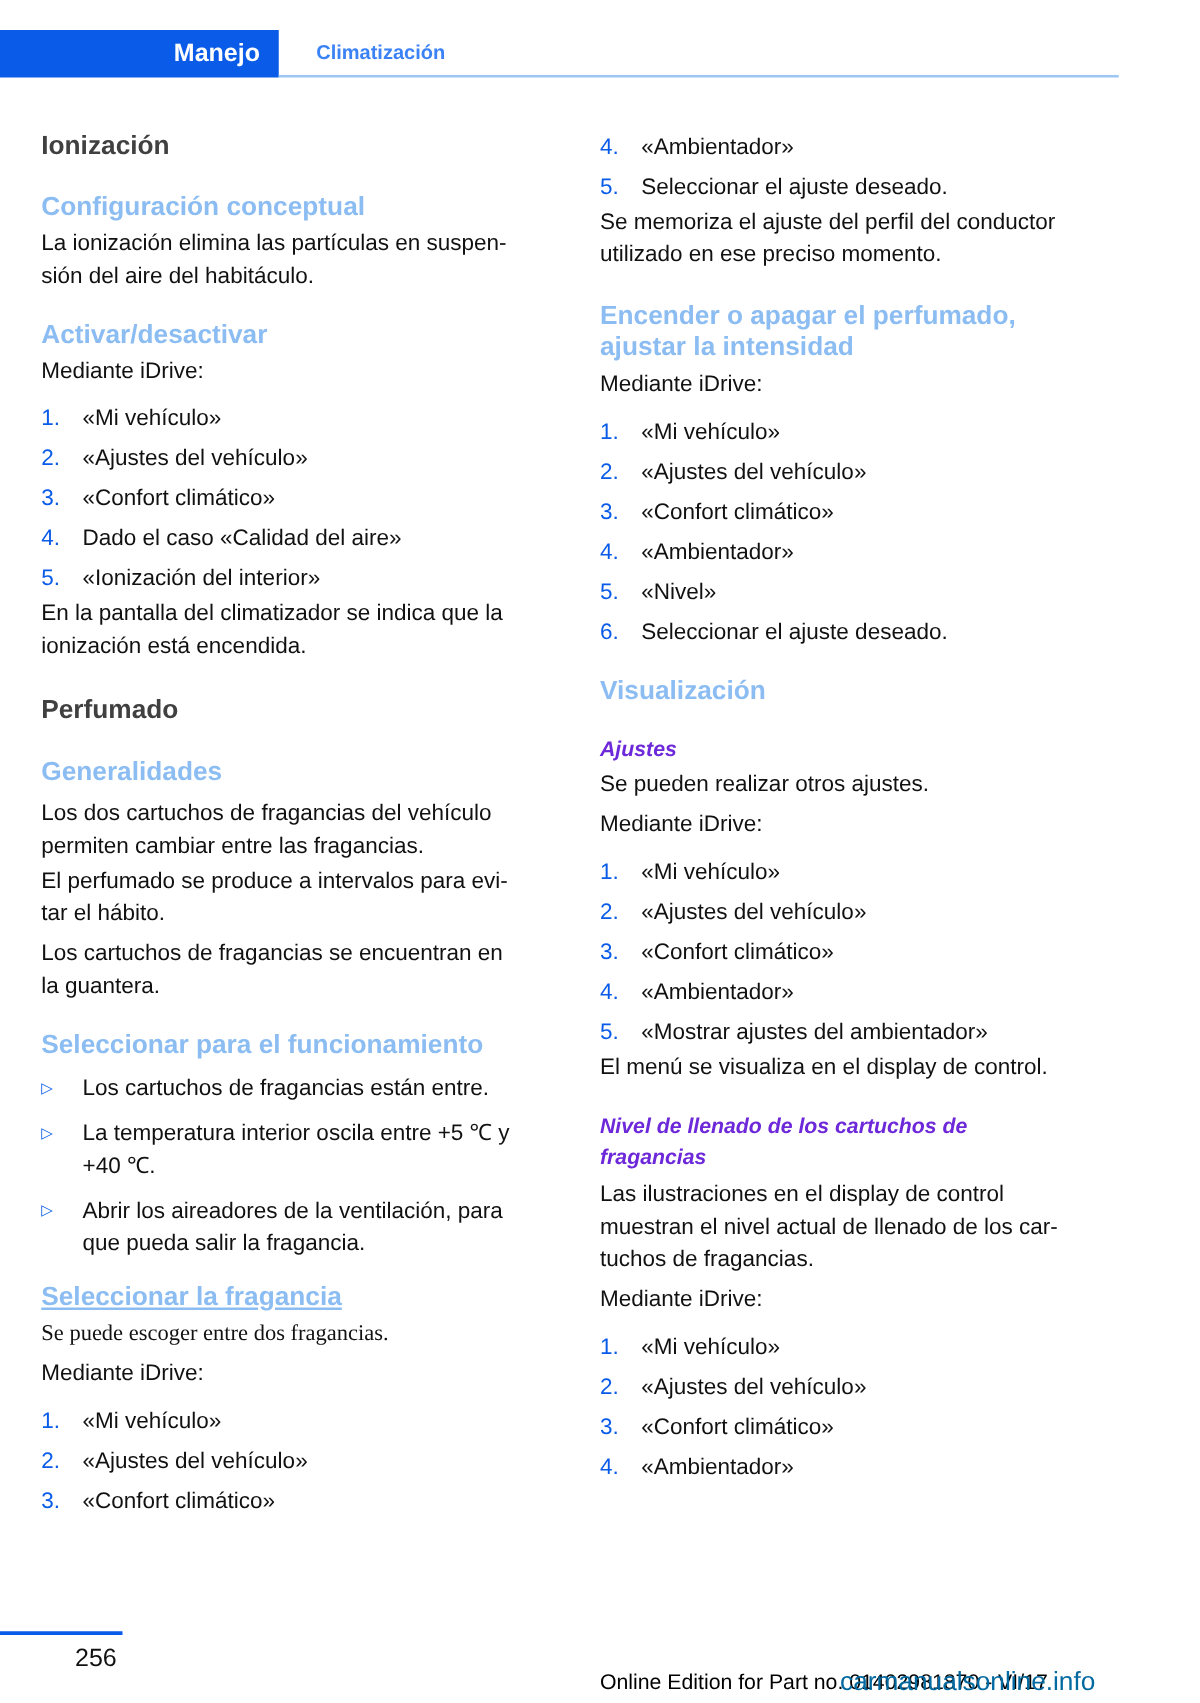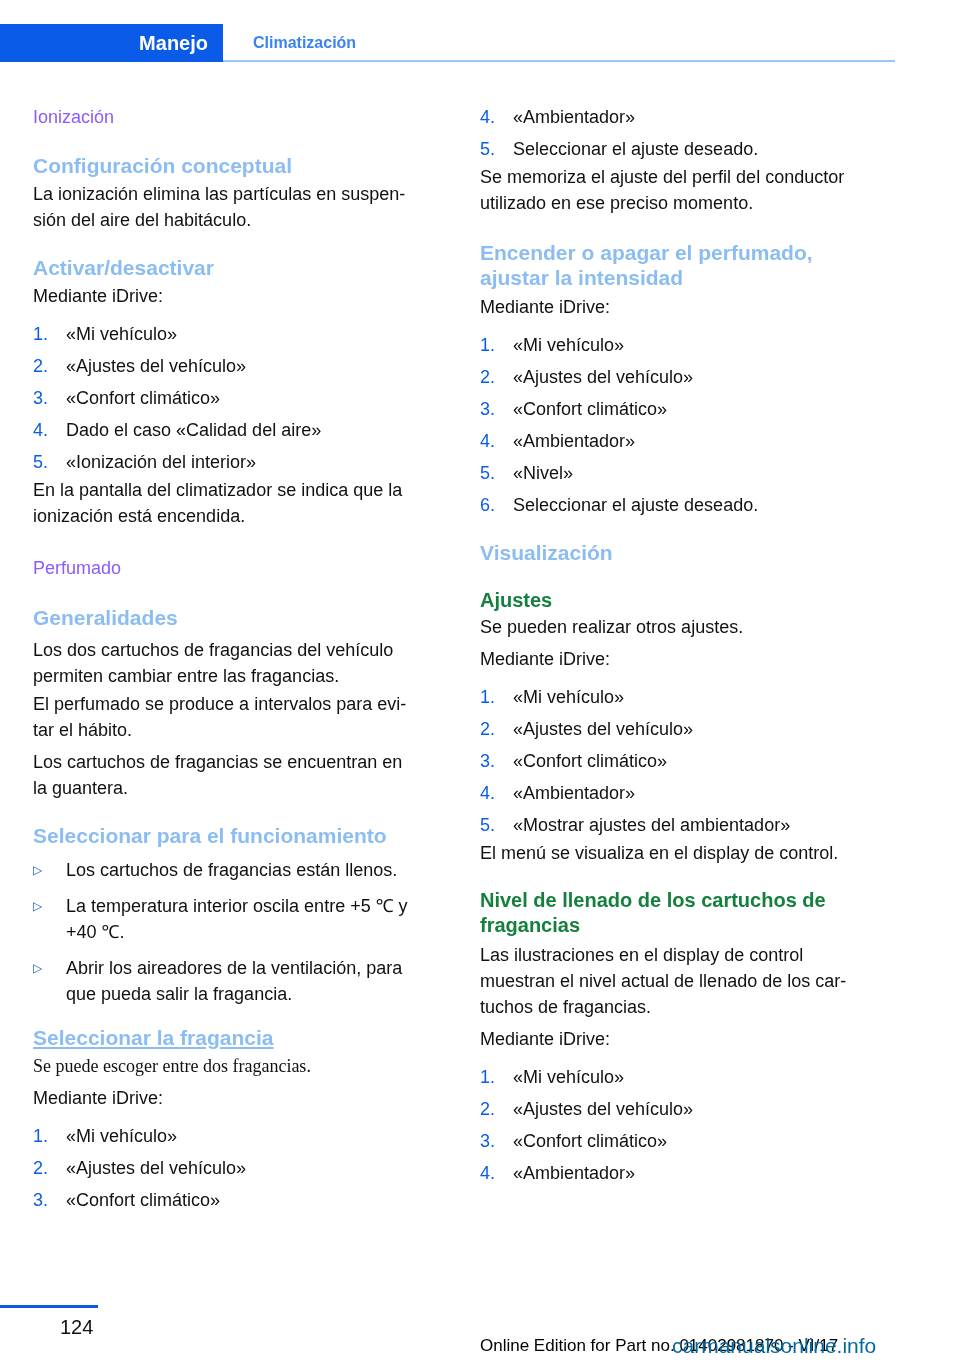--- a/index.html
+++ b/index.html
@@ -18,23 +18,23 @@
       color: #3b82f6; font-weight: bold; font-size: 16px; margin-left: 12px;
     }
     .header-rule {
       position: absolute; left: 223px; top: 36px; width: 672px; height: 2px; background: #9cc6f4;
     }
 
     .col { position: absolute; top: 98px; width: 415px; }
     .col-left { left: 33px; }
     .col-right { left: 480px; width: 415px; }
 
-    .h1 { color: #8b5cf6; font-weight: normal; font-size: 18px; line-height: 26px; margin: 0; }
+    .h1 { color: #404040; font-weight: bold; font-size: 21px; line-height: 26px; margin: 0; }
     .h2 { color: #8bbcf2; font-weight: bold; font-size: 21px; line-height: 26px; margin: 0; }
-    .h3 { color: #15803d; font-weight: bold; font-size: 20px; line-height: 24px; margin: 0; }
+    .h3 { color: #6d28d9; font-weight: bold; font-size: 17px; line-height: 24px; margin: 0; font-style: italic; }
     .p { font-size: 18px; line-height: 26px; margin: 0; }
 
     ol.steps, ul.bullets { list-style: none; margin: 0; padding: 0; }
     .step { position: relative; padding-left: 33px; font-size: 18px; line-height: 26px; margin: 0 0 6px 0; }
     .step .num { position: absolute; left: 0; top: 0; color: #0a5ce8; }
     .bullet { position: relative; padding-left: 33px; font-size: 18px; line-height: 26px; margin: 0 0 10px 0; }
     .bullet .tri { position: absolute; left: 0; top: 0; color: #0a5ce8; font-size: 12px; }
 
     .footer-rule { position: absolute; left: 0; top: 1305px; width: 98px; height: 3px; background: #0a5ce8; }
     .page-num { position: absolute; left: 60px; top: 1316px; font-size: 20px; color: #111; }
@@ -67,21 +67,21 @@
   <p class="p">En la pantalla del climatizador se indica que la<br>ionización está encendida.</p>
 
   <h1 class="h1" style="margin-top:26px;">Perfumado</h1>
   <h2 class="h2" style="margin-top:24px;">Generalidades</h2>
   <p class="p" style="margin-top:6px;">Los dos cartuchos de fragancias del vehículo<br>permiten cambiar entre las fragancias.</p>
   <p class="p" style="margin-top:2px;">El perfumado se produce a intervalos para evi-<br>tar el hábito.</p>
   <p class="p" style="margin-top:6px;">Los cartuchos de fragancias se encuentran en<br>la guantera.</p>
 
   <h2 class="h2" style="margin-top:22px;">Seleccionar para el funcionamiento</h2>
   <ul class="bullets" style="margin-top:8px;">
-    <li class="bullet"><span class="tri">▷</span><span>Los cartuchos de fragancias están llenos.</span></li>
+    <li class="bullet"><span class="tri">▷</span><span>Los cartuchos de fragancias están entre.</span></li>
     <li class="bullet"><span class="tri">▷</span>La temperatura interior oscila entre +5 ℃ y<br>+40 ℃.</li>
     <li class="bullet"><span class="tri">▷</span>Abrir los aireadores de la ventilación, para<br>que pueda salir la fragancia.</li>
   </ul>
 
   <h2 class="h2" style="margin-top:18px;text-decoration:underline;">Seleccionar la fragancia</h2>
   <p class="p" style="margin-top:2px;font-family:Liberation Serif, serif;">Se puede escoger entre dos fragancias.</p>
   <p class="p" style="margin-top:6px; margin-bottom:12px;">Mediante iDrive:</p>
   <ol class="steps">
     <li class="step"><span class="num">1.</span><span>«Mi vehículo»</span></li>
     <li class="step"><span class="num">2.</span><span>«Ajustes del vehículo»</span></li>
@@ -125,15 +125,15 @@
   <p class="p" style="margin-top:6px; margin-bottom:12px;">Mediante iDrive:</p>
   <ol class="steps">
     <li class="step"><span class="num">1.</span><span>«Mi vehículo»</span></li>
     <li class="step"><span class="num">2.</span><span>«Ajustes del vehículo»</span></li>
     <li class="step"><span class="num">3.</span><span>«Confort climático»</span></li>
     <li class="step"><span class="num">4.</span><span>«Ambientador»</span></li>
   </ol>
 </div>
 
 <div class="footer-rule"></div>
-<div class="page-num">124</div>
+<div class="page-num">256</div>
 <div class="edition">Online Edition for Part no. 01402981870 - VI/17</div>
 <div class="watermark">carmanualsonline.info</div>
 
 </body></html>

